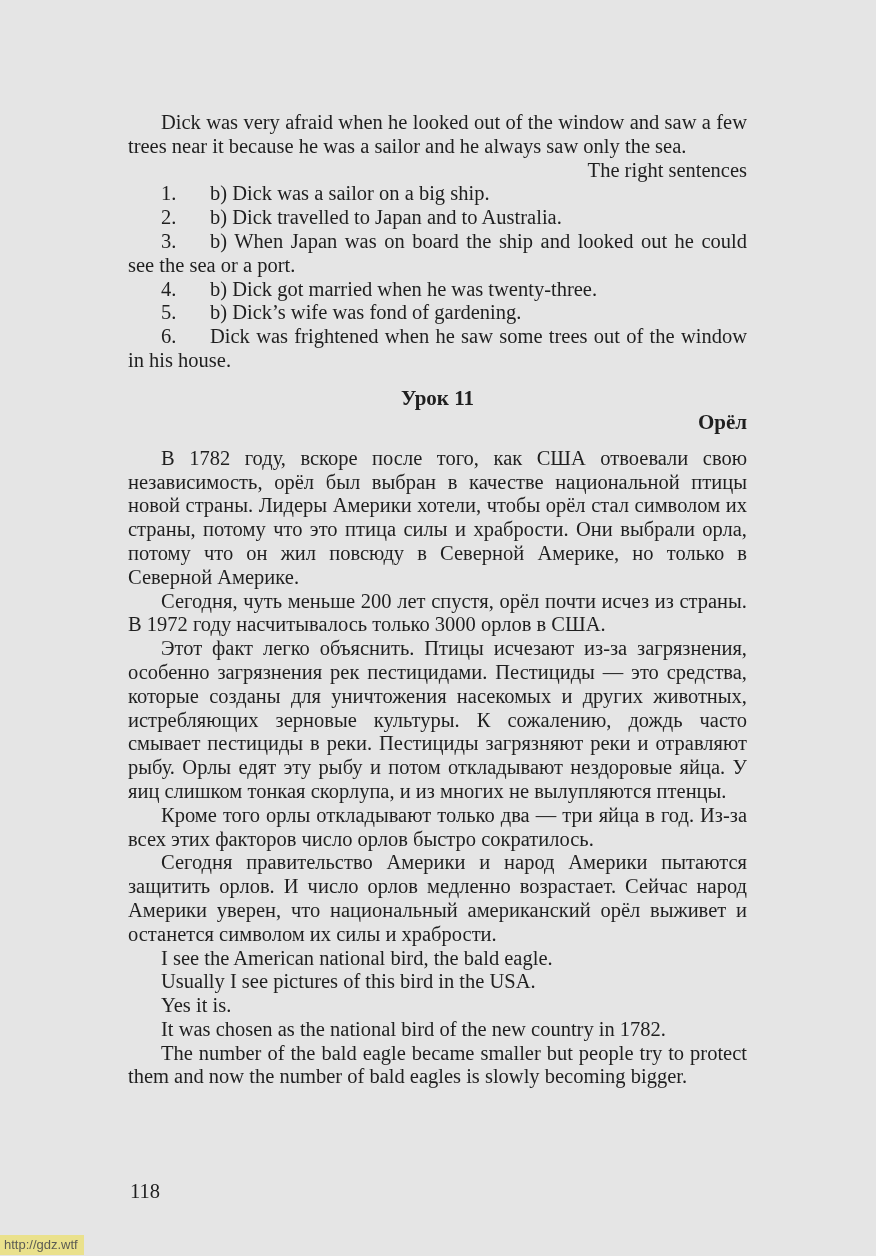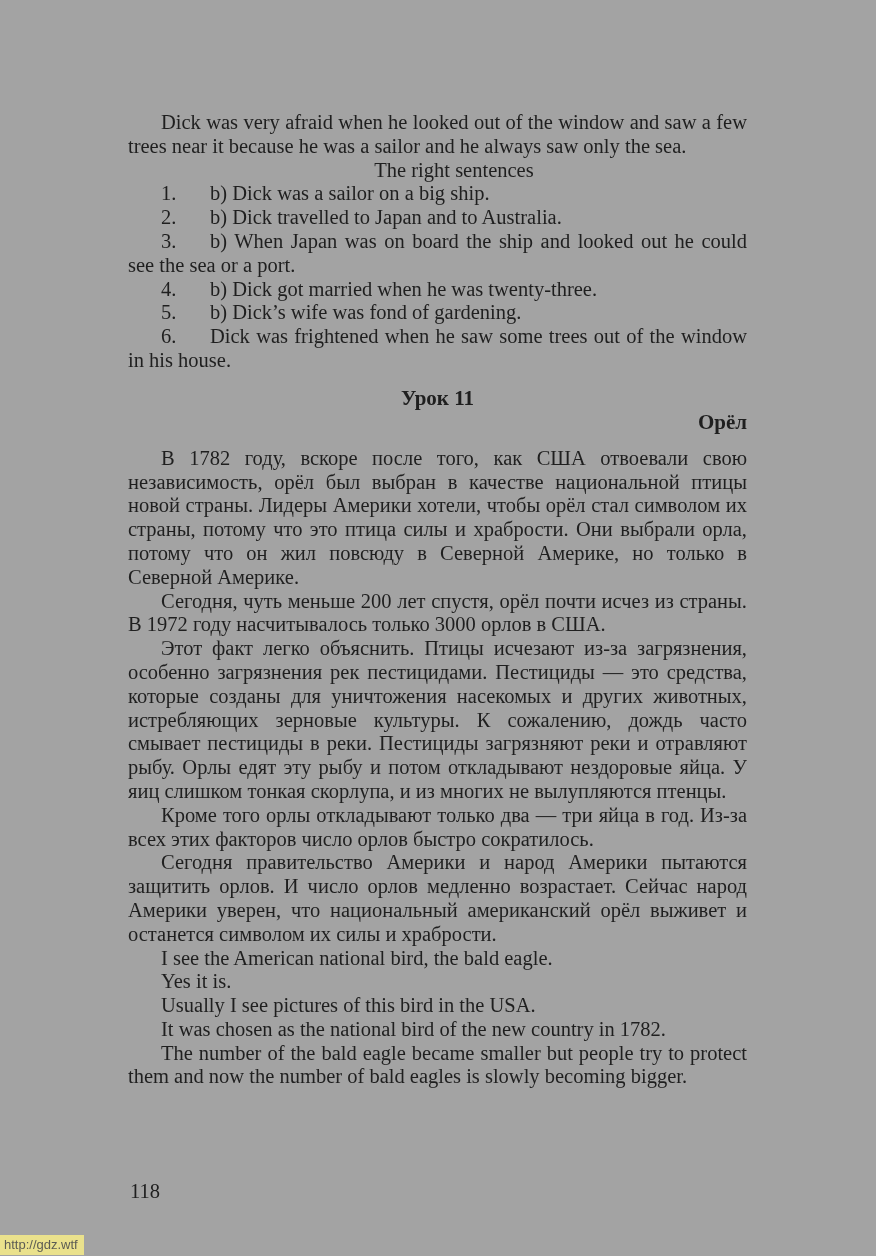--- a/index.html
+++ b/index.html
@@ -4,39 +4,39 @@
 <style>
   html, body {
     margin: 0;
     padding: 0;
     background: #ffffff;
   }
   .page {
     position: relative;
     width: 876px;
     height: 1256px;
-    background: #a3a3a3;
+    background: #e5e5e5;
     overflow: hidden;
     font-family: "Liberation Serif", serif;
     color: #1f1f1f;
   }
   .content {
     position: absolute;
     left: 128px;
     top: 111px;
     width: 619px;
   }
   .body-par {
     margin: 0;
     font-size: 20.5px;
     line-height: 23.8px;
     text-align: justify;
     text-indent: 33px;
   }
-  .body-par.last-noshrink { text-align: center; }
+  .body-par.last-noshrink { text-align: right; }
   .answer .num {
     display: inline-block;
     width: 49px;
     text-indent: 0;
   }
   .heading, .subheading {
     margin: 0;
     text-align: center;
     text-indent: 0;
     font-weight: bold;
@@ -85,22 +85,22 @@
     <h2 class="heading">Урок 11</h2>
     <h3 class="subheading">Орёл</h3>
 
     <p class="body-par">В 1782 году, вскоре после того, как США отвоевали свою независимость, орёл был выбран в качестве национальной птицы новой страны. Лидеры Америки хотели, чтобы орёл стал символом их страны, потому что это птица силы и храбрости. Они выбрали орла, потому что он жил повсюду в Северной Америке, но только в Северной Америке.</p>
     <p class="body-par">Сегодня, чуть меньше 200 лет спустя, орёл почти исчез из страны. В 1972 году насчитывалось только 3000 орлов в США.</p>
     <p class="body-par">Этот факт легко объяснить. Птицы исчезают из-за загрязнения, особенно загрязнения рек пестицидами. Пестициды — это средства, которые созданы для уничтожения насекомых и других животных, истребляющих зерновые культуры. К сожалению, дождь часто смывает пестициды в реки. Пестициды загрязняют реки и отравляют рыбу. Орлы едят эту рыбу и потом откладывают нездоровые яйца. У яиц слишком тонкая скорлупа, и из многих не вылупляются птенцы.</p>
     <p class="body-par">Кроме того орлы откладывают только два — три яйца в год. Из-за всех этих факторов число орлов быстро сократилось.</p>
     <p class="body-par">Сегодня правительство Америки и народ Америки пытаются защитить орлов. И число орлов медленно возрастает. Сейчас народ Америки уверен, что национальный американский орёл выживет и останется символом их силы и храбрости.</p>
 
     <p class="body-par">I see the American national bird, the bald eagle.</p>
+    <p class="body-par">Usually I see pictures of this bird in the USA.</p>
     <p class="body-par">Yes it is.</p>
-    <p class="body-par">Usually I see pictures of this bird in the USA.</p>
     <p class="body-par">It was chosen as the national bird of the new country in 1782.</p>
     <p class="body-par">The number of the bald eagle became smaller but people try to protect them and now the number of bald eagles is slowly becoming bigger.</p>
 
   </div>
 
   <div class="page-number">118</div>
 
   <div class="watermark">http://gdz.wtf</div>
 </div>
 

